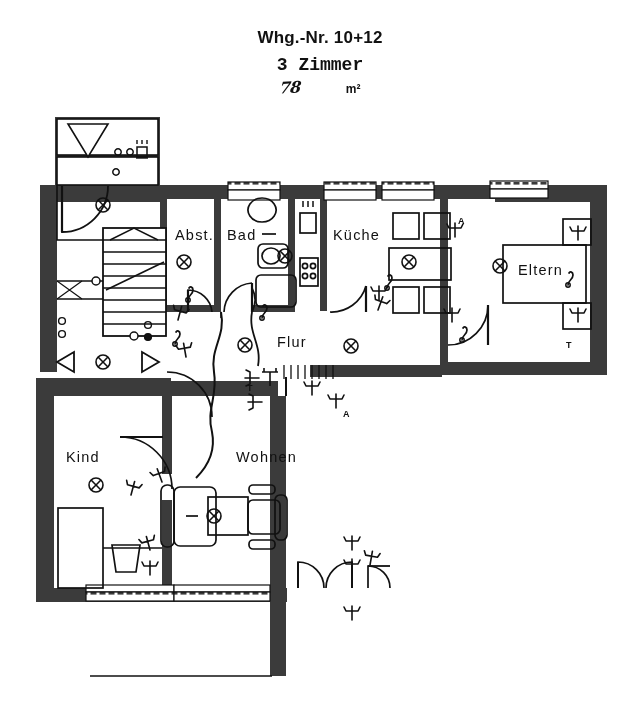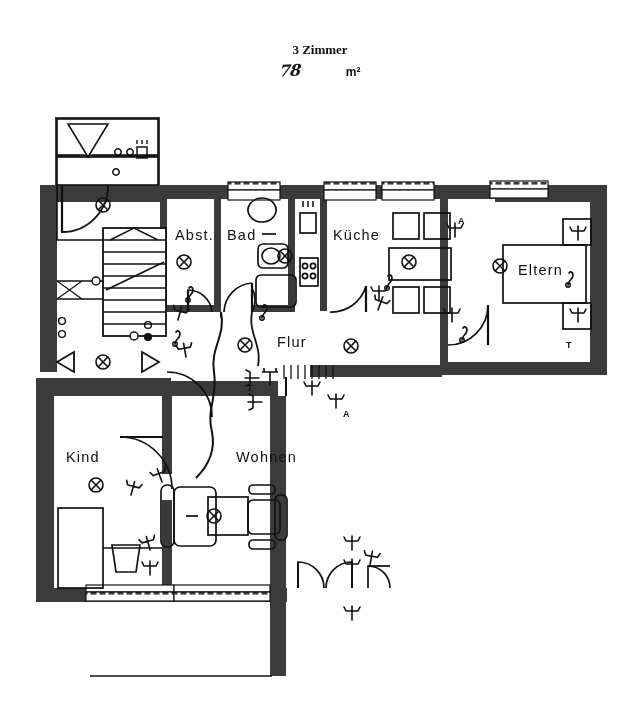--- a/index.html
+++ b/index.html
@@ -15,22 +15,22 @@
   
   .title-block{
     position:absolute;left:0;top:28px;width:640px;text-align:center;
     pointer-events:none;
   }
   .title-main{
     font-size:17px;font-weight:bold;letter-spacing:0.2px;
     font-family:"Liberation Sans", sans-serif;
   }
   .title-sub{
-    font-size:13px;font-weight:bold;margin-top:14px;
-    font-family:Liberation Serif, serif;
+    font-size:18px;font-weight:bold;margin-top:7px;
+    font-family:Liberation Mono, monospace;
   }
   .title-area{
     margin-top:3px;font-size:12.5px;font-weight:bold;
     font-family:"Liberation Sans", sans-serif;
   }
   .handnum{
     font-family:"DejaVu Serif", serif;
     font-style:italic;font-weight:bold;font-size:16px;
     letter-spacing:-1px;
     transform:skewX(-8deg) rotate(-3deg);
@@ -52,20 +52,21 @@
     font-family:"Liberation Sans", sans-serif;
     font-size:9px;font-weight:bold;fill:#111;
   }
 </style>
 </head>
 <body>
 
 <div id="plan-root">
 
   <div class="title-block">
+    <div class="title-main">Whg.-Nr. 10+12</div>
     <div class="title-sub">3 Zimmer</div>
     <div class="title-area">
       <span class="handnum">78</span><span class="unit">m²</span>
     </div>
   </div>
 
   <svg id="floorplan" viewBox="0 0 640 720">
     <defs>
 
       <g id="sym-light">

